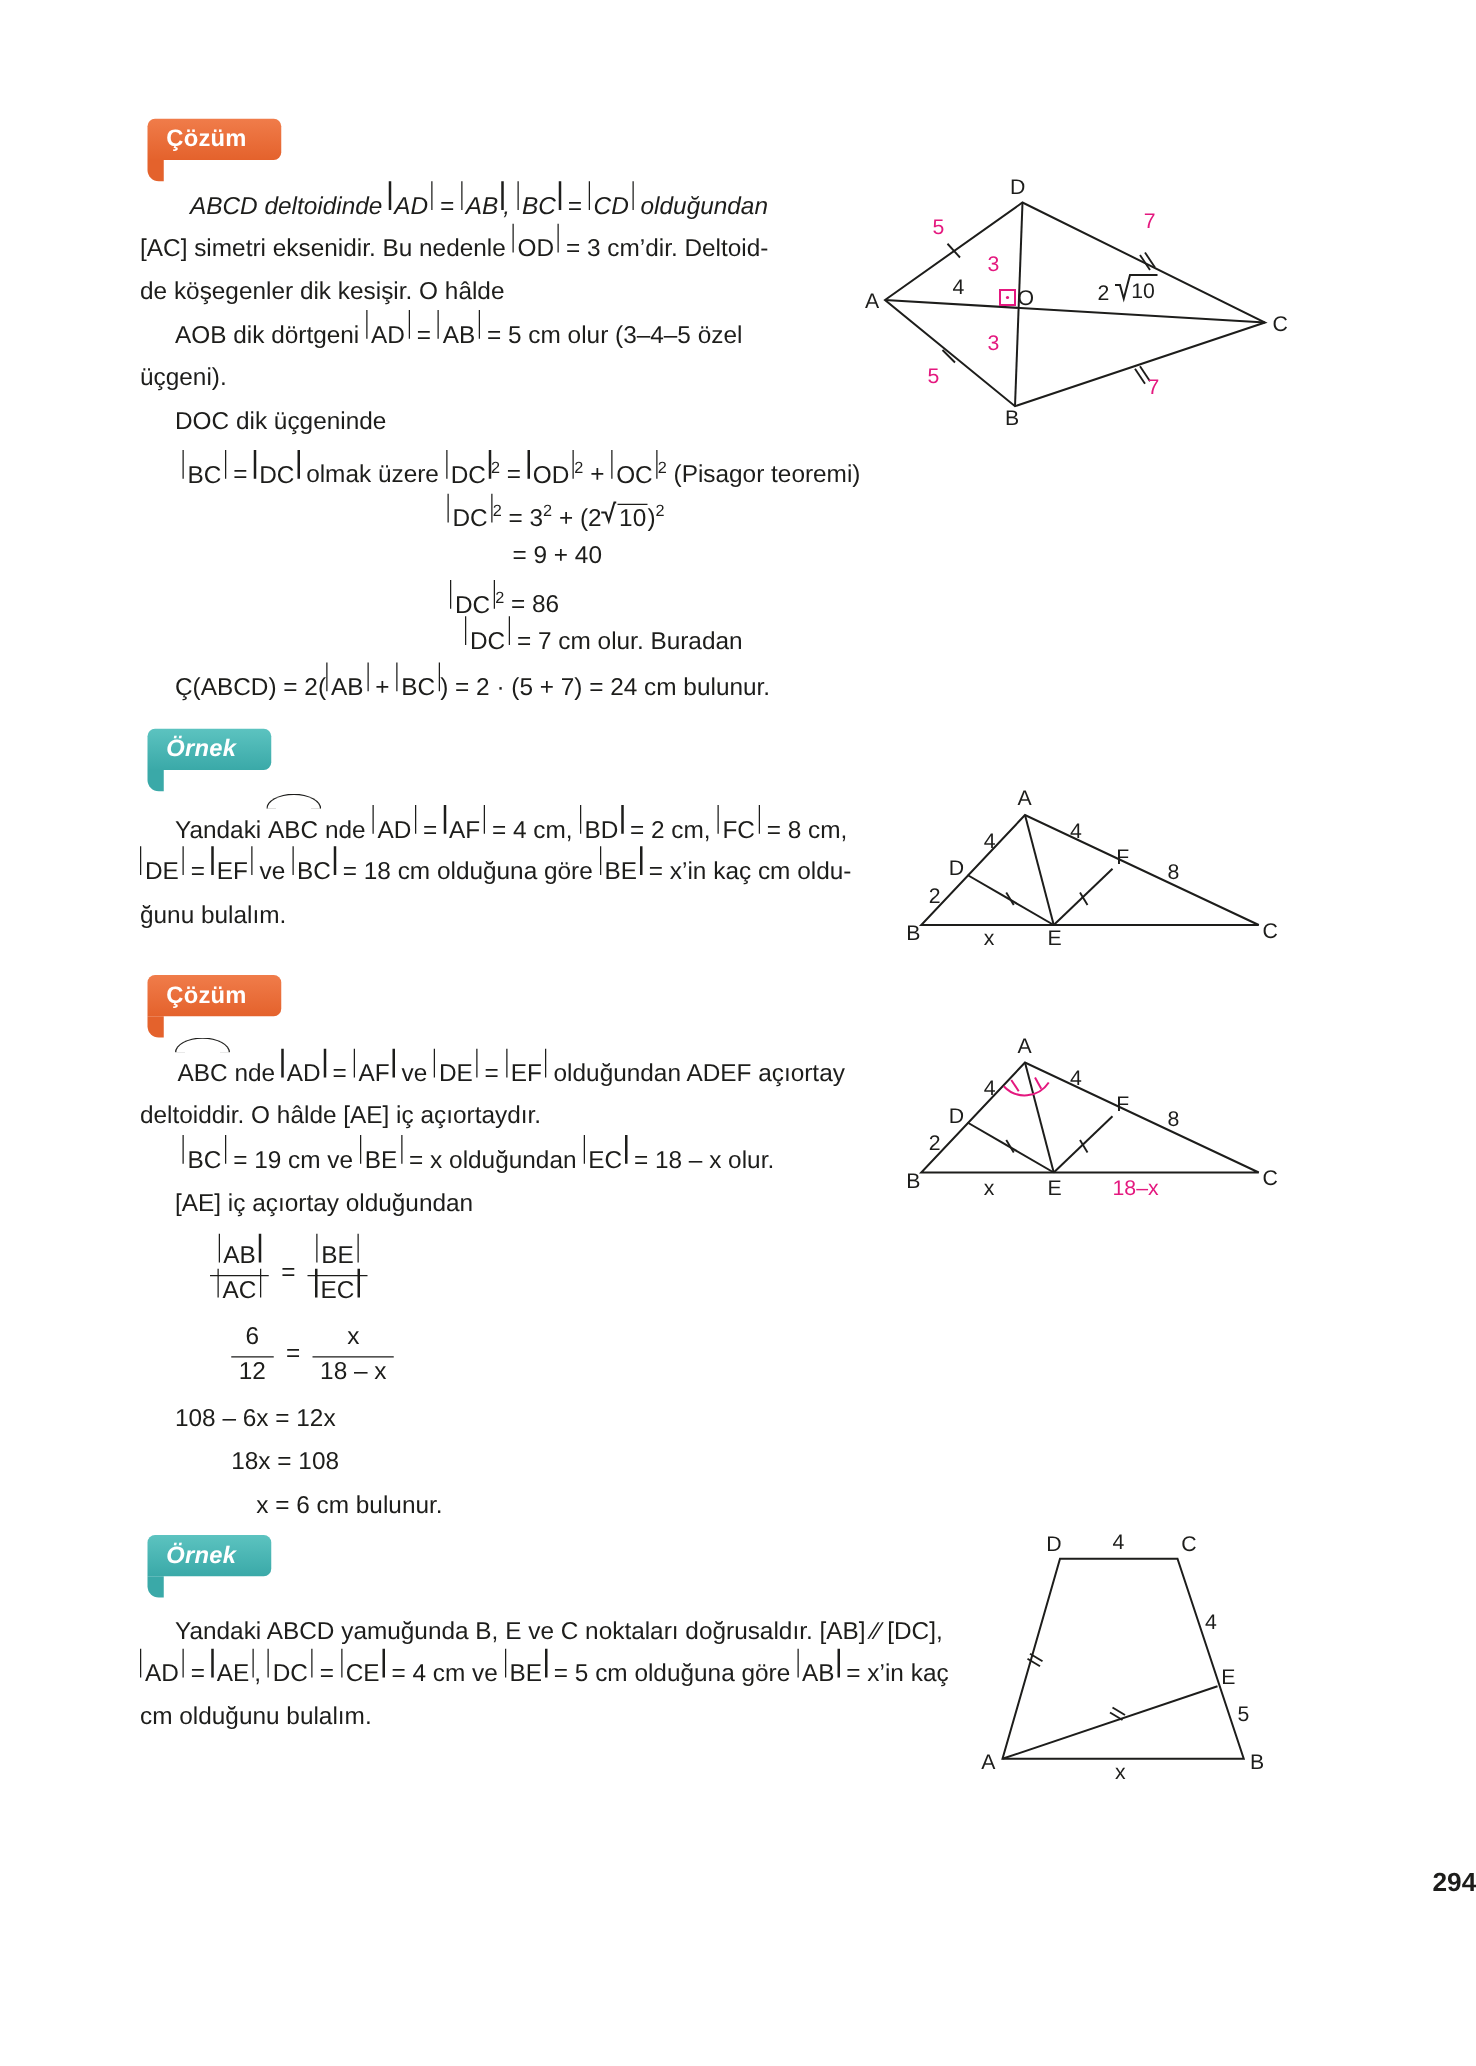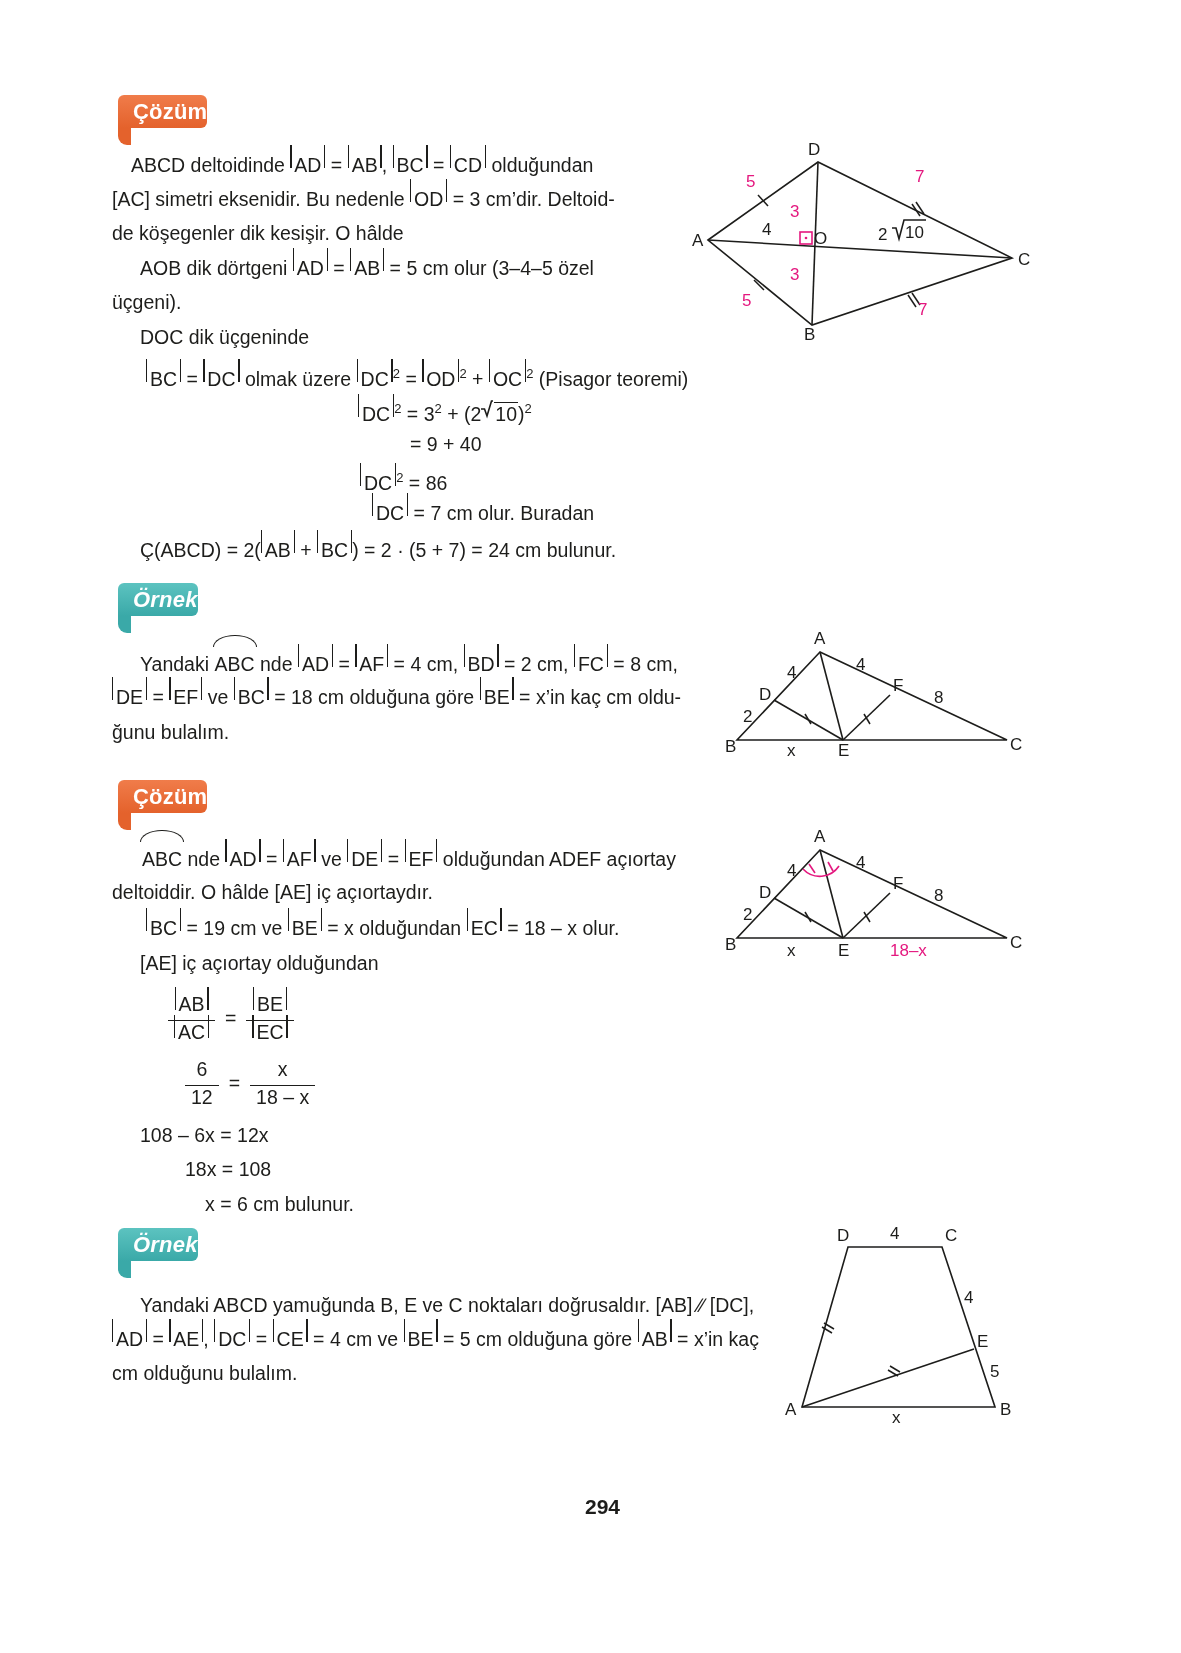--- a/index.html
+++ b/index.html
@@ -13,26 +13,26 @@
     position: relative;
     font-family: "Liberation Sans", sans-serif;
     color: #1d1d1b;
     overflow: hidden;
   }
 
   
   .badge {
     position: absolute;
     height: 33px;
-    padding: 0 0 0 15px;
+    padding: 0 28px 0 15px;
     display: flex;
     align-items: center;
     border-radius: 6px 6px 6px 0;
     color: #ffffff;
-    font-size: 22px;
+    font-size: 19px;
     font-weight: bold;
     letter-spacing: .2px;
     line-height: 1;
   }
   .badge::after {
     content: "";
     position: absolute;
     left: 0;
     top: 33px;
     width: 13px;
@@ -99,41 +99,41 @@
   }
   .frac .num { padding: 0 6px; }
   .frac .den { padding: 0 6px; border-top: 1.4px solid #1d1d1b; }
 
   .eqrow { position: absolute; display: flex; align-items: center; font-size: 19.5px; }
 
   
   .pageno {
     position: absolute;
     left: 0; right: 0;
-    text-align: center;
+    text-align: right;
     font-size: 21px;
     font-weight: bold;
     margin-left: 24px;
   }
 
   svg { overflow: visible; }
   .dlabel { font-family: "Liberation Sans", sans-serif; font-size: 17px; fill: #1d1d1b; }
   .dlabel-pink { font-family: "Liberation Sans", sans-serif; font-size: 17px; fill: #e4187f; }
   .dline { stroke: #1d1d1b; stroke-width: 1.6; fill: none; }
   .dtick { stroke: #1d1d1b; stroke-width: 1.5; }
   .dpink { stroke: #e4187f; stroke-width: 1.6; fill: none; }
 </style>
 </head>
 <body>
 
 <div class="badge badge-cozum" style="left:118px; top:95px;">
   <span>Çözüm</span>
 </div>
 
-<div class="txt" style="left:131px; top:148px;">
+<div class="txt" style="left:152px; top:148px;font-style:italic;">
   <span>ABCD deltoidinde </span><span class="vb">AD</span><span> = </span><span class="vb">AB</span><span>, </span><span class="vb">BC</span><span> = </span><span class="vb">CD</span><span> olduğundan</span>
 </div>
 
 <div class="txt" style="left:112px; top:182px;">
   <span>[AC] simetri eksenidir. Bu nedenle </span><span class="vb">OD</span><span> = 3 cm’dir. Deltoid-</span>
 </div>
 
 <div class="txt" style="left:112px; top:216px;">de köşegenler dik kesişir. O hâlde</div>
 
 <div class="txt" style="left:140px; top:251px;">

